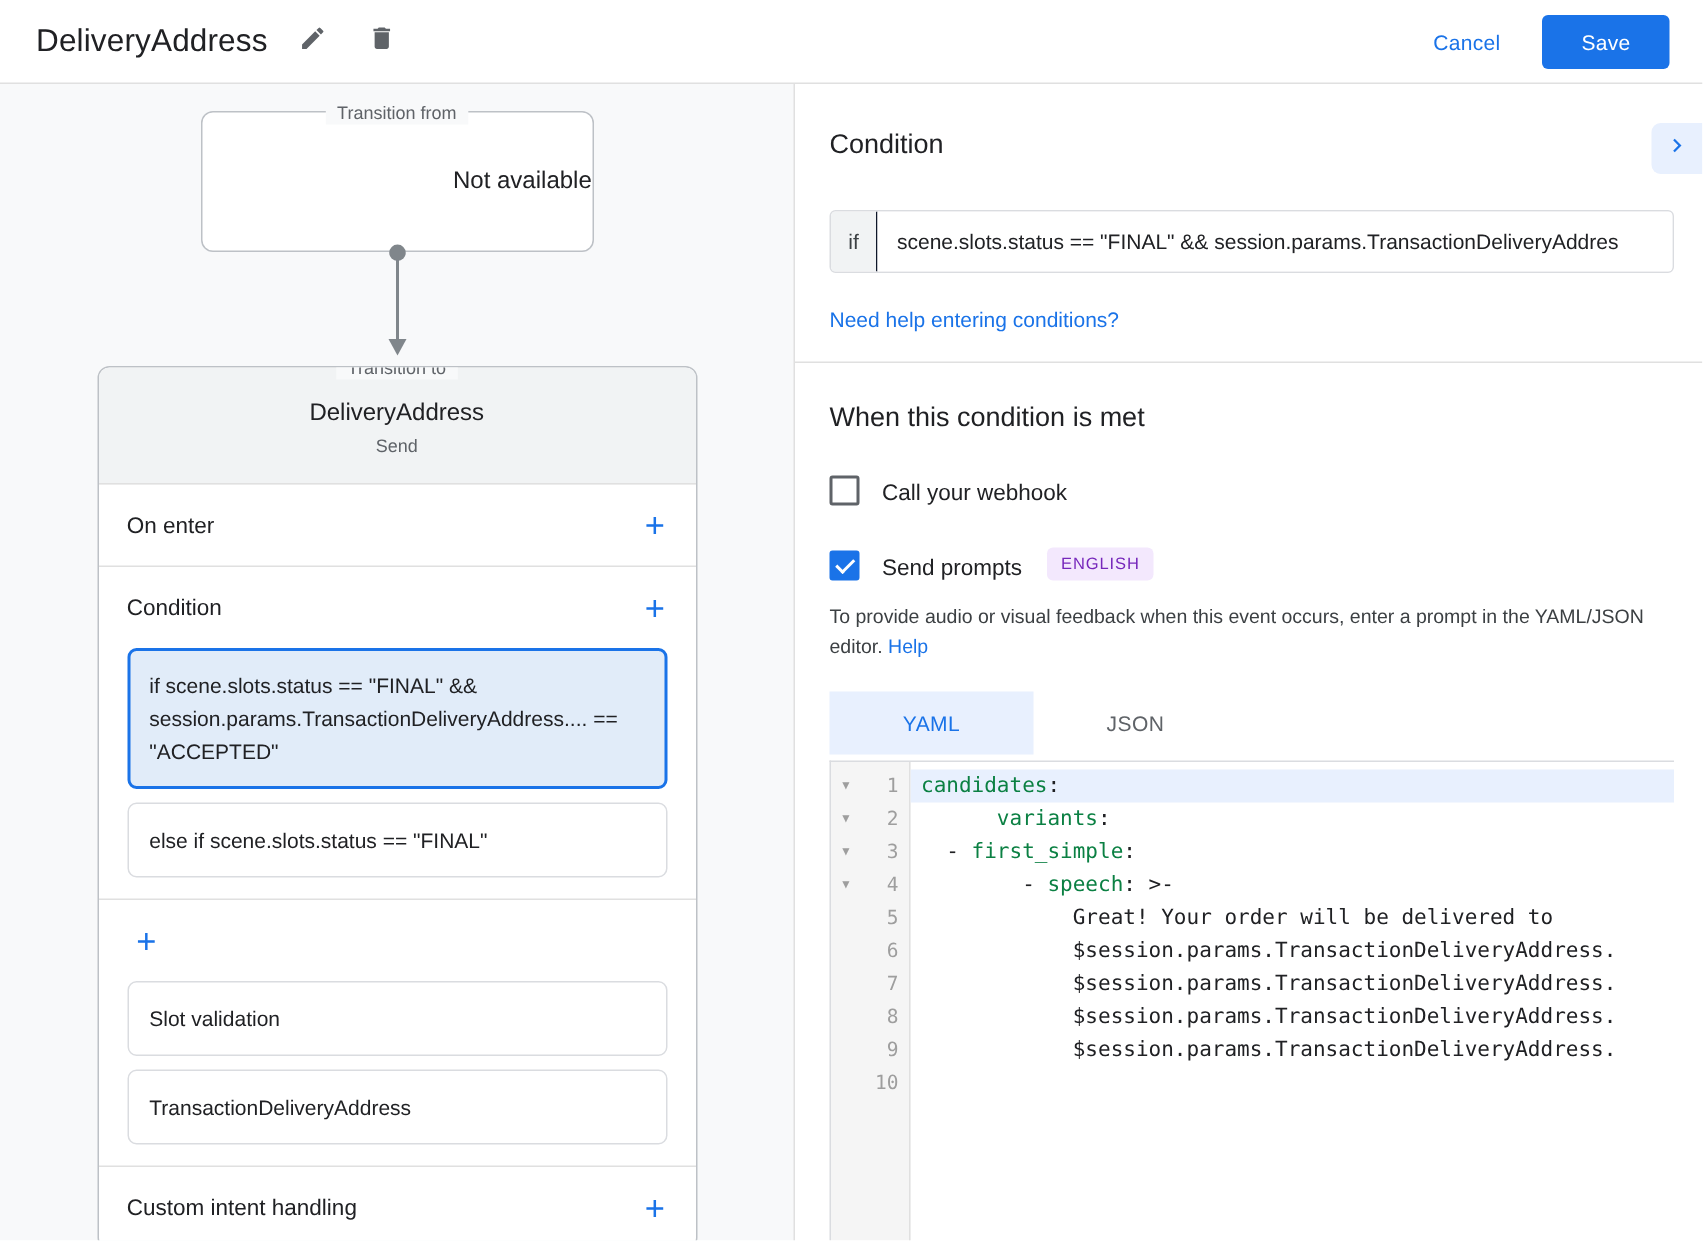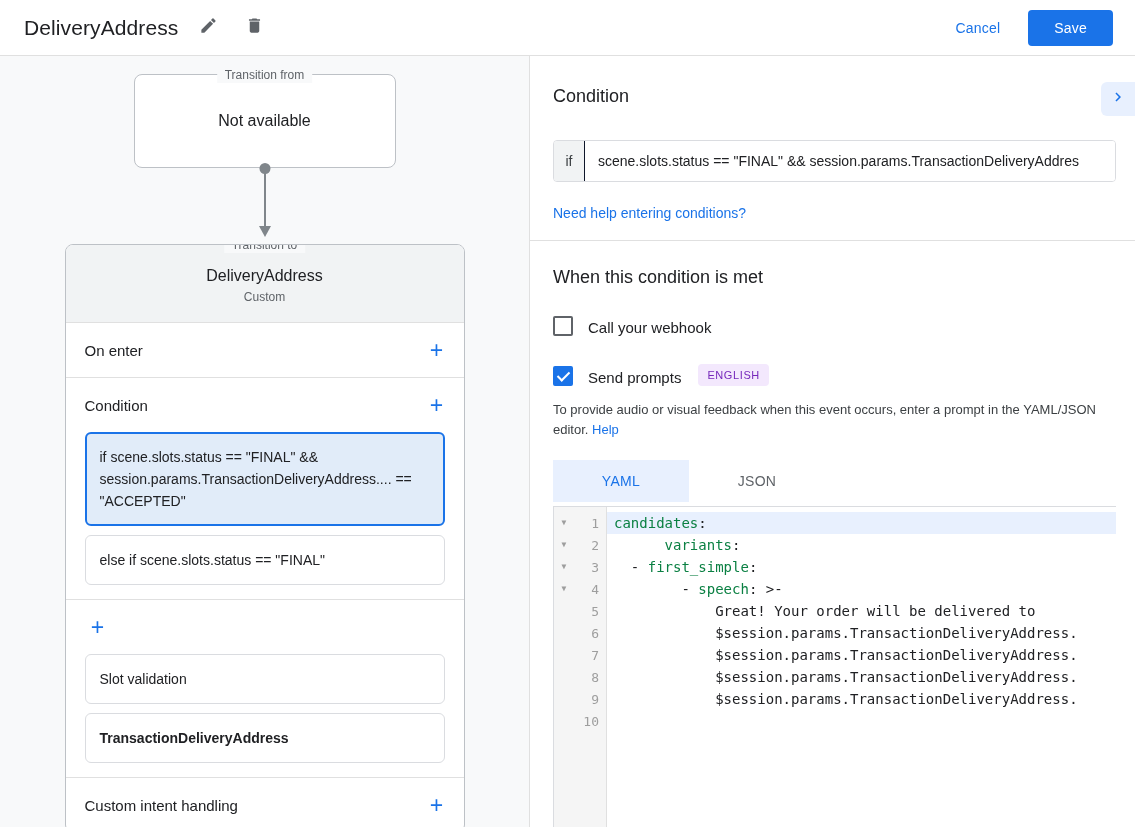--- a/index.html
+++ b/index.html
@@ -93,21 +93,21 @@
     font-size: 12px;
     color: #5f6368;
     white-space: nowrap;
     line-height: 16px;
   }
 
   .card-from {
     width: 262px;
     height: 94px;
     margin-top: 8px;
-    display: flex; align-items: center; justify-content: center;
+    display: flex; align-items: center; justify-content: flex-end;
   }
   .card-from .card-main {
     font-size: 16px;
     color: #202124;
   }
 
   .connector {
     position: relative;
     width: 100%;
     height: 76px;
@@ -210,21 +210,21 @@
   .slot-item {
     border: 1px solid #dadce0;
     border-radius: 6px;
     padding: 16px 14px;
     font-size: 14px;
     color: #202124;
     background: #ffffff;
     cursor: pointer;
     margin-bottom: 9px;
   }
-  .slot-item:last-child { margin-bottom: 0; font-weight: bold; }
+  .slot-item:last-child { margin-bottom: 0; }
 
   
   .right-panel {
     flex: 1;
     background: #ffffff;
     overflow: hidden;
     position: relative;
   }
 
   .rp-section-cond { padding: 26px 19px 18px 23px; border-bottom: 1px solid #e0e0e0; }
@@ -452,21 +452,21 @@
         <div class="line"></div>
         <div class="dot"></div>
         <div class="arrow"></div>
       </div>
 
       <div class="card-to-wrap">
         <span class="fieldset-legend" style="top:-8px;">Transition to</span>
 
         <div class="card-to-header">
           <div class="card-to-title">DeliveryAddress</div>
-          <div class="card-to-sub">Custom</div>
+          <div class="card-to-sub">Send</div>
         </div>
 
         <div class="section">
           <div class="section-head">
             <span class="section-title">On enter</span>
             <span class="plus-btn">+</span>
           </div>
         </div>
 
         <div class="section">

